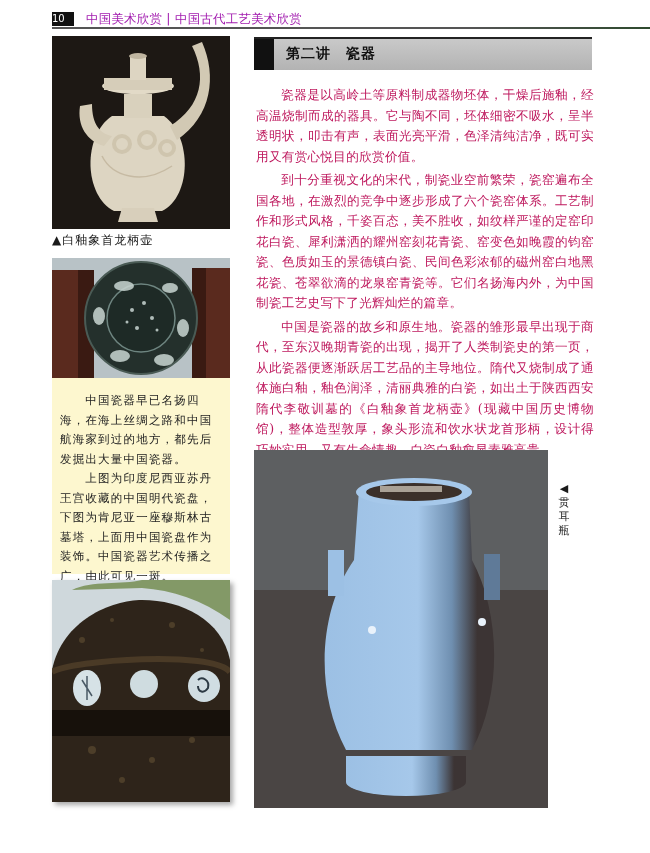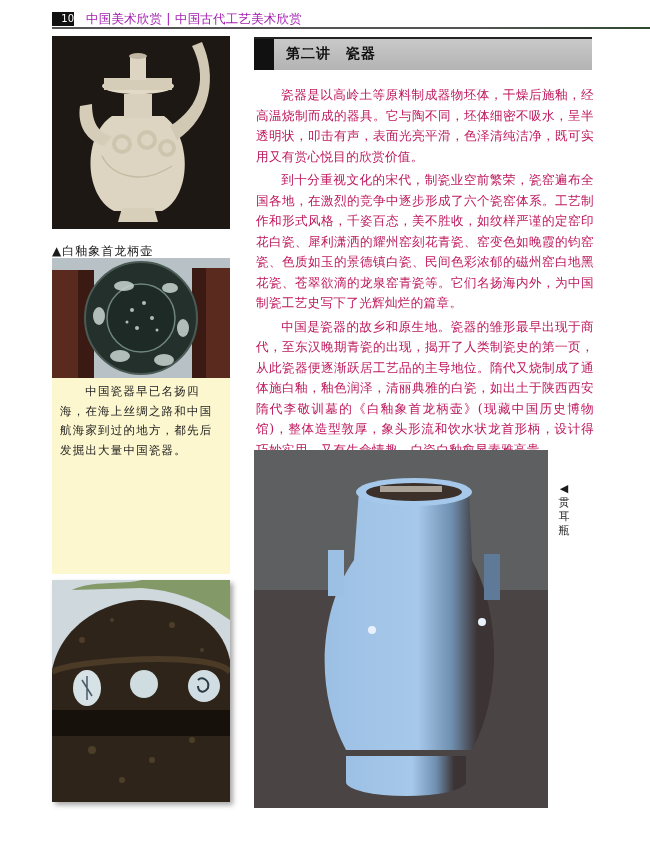--- a/index.html
+++ b/index.html
@@ -2,38 +2,38 @@
 <html><head>
   <meta charset="utf-8">
   <style>
     html, body { margin: 0; padding: 0; background: #ffffff; }
     body { width: 650px; height: 853px; position: relative; overflow: hidden;
            font-family: "DejaVu Serif", "Liberation Serif", serif; color: #1a1a1a; }
 
     
     .run-header { position: absolute; left: 52px; top: 10px; width: 598px; height: 18px; }
     .run-header .pagenum { position: absolute; left: 0; top: 2px; width: 22px; height: 14px; background: #111;
-      color: #fff; font-family: "DejaVu Sans", sans-serif; font-size: 10px; line-height: 14px; text-align: right; }
+      color: #fff; font-family: "DejaVu Sans", sans-serif; font-size: 10px; line-height: 14px; text-align: left; }
     .run-header .title { position: absolute; left: 34px; top: 0; font-family: "DejaVu Sans", sans-serif;
       font-size: 12.5px; line-height: 18px; color: #a21caf; letter-spacing: 0.2px; }
     .run-header .rule { position: absolute; left: 0; top: 17px; width: 598px; height: 1.5px;
       background: linear-gradient(to right, #555 0%, #555 70%, #2e4a2e 100%); }
 
     
     .photo { position: absolute; overflow: hidden; }
     .ewer { left: 52px; top: 36px; width: 178px; height: 193px;
       background: radial-gradient(ellipse 40% 45% at 50% 58%, #ece6d8 0%, #d7cfbd 55%, #3a3028 80%, #1c1612 100%); }
     .ewer-svg { position: absolute; left: 0; top: 0; }
 
-    .caption-ewer { position: absolute; left: 52px; top: 243px; font-size: 12px; line-height: 16px; color: #1a1a1a; letter-spacing: 1px; }
+    .caption-ewer { position: absolute; left: 52px; top: 232px; font-size: 12px; line-height: 16px; color: #1a1a1a; letter-spacing: 1px; }
 
     .plate { left: 52px; top: 258px; width: 178px; height: 120px; background: #b9c3c6; }
     .sidebar-box { position: absolute; left: 52px; top: 378px; width: 178px; height: 196px; background: #fdf7cf; }
     .sidebar-box p { margin: 0; font-size: 11.5px; line-height: 19.5px; letter-spacing: 1.2px; padding: 0 6px 0 8px; text-indent: 2.2em; color: #222; }
-    .sidebar-box p.first { padding-top: 4px; }
+    .sidebar-box p.first { padding-top: 4px; margin-top: 9px; }
     .tomb { left: 52px; top: 580px; width: 178px; height: 222px; background: #2b2118;
       box-shadow: 3px 3px 5px rgba(0,0,0,0.35); }
 
     
     .section-bar { position: absolute; left: 254px; top: 37px; width: 338px; height: 31px;
       background: linear-gradient(to bottom, #c9c9c9, #b3b3b3); border-top: 2px solid #222; text-align: center; }
     .section-bar .tab { position: absolute; left: 0; top: 0; width: 20px; height: 31px; background: #111; }
     .section-bar .text { position: absolute; left: 32px; top: 6px; font-family: "DejaVu Sans", sans-serif;
       font-weight: bold; font-size: 14px; color: #111; letter-spacing: 1px; }
 
@@ -104,20 +104,21 @@
         <circle cx="100" cy="60" r="2"></circle>
       <circle cx="85" cy="70" r="2"></circle>
         <circle cx="75" cy="64" r="1.5"></circle>
         <circle cx="105" cy="72" r="1.5"></circle>
     </g>
   </svg>
 </div>
 
 <div class="sidebar-box">
   <p class="first">中国瓷器早已名扬四海，在海上丝绸之路和中国航海家到过的地方，都先后发掘出大量中国瓷器。</p>
+  <p>上图为印度尼西亚苏丹王宫收藏的中国明代瓷盘，下图为肯尼亚一座穆斯林古墓塔，上面用中国瓷盘作为装饰。中国瓷器艺术传播之广，由此可见一斑。</p>
 </div>
 
 <div class="photo tomb">
   <svg width="178" height="222" viewBox="0 0 178 222">
     <rect width="178" height="222" fill="#cfd8dc"></rect>
     <path d="M20,10 C40,0 70,5 90,0 L178,0 L178,40 C150,20 120,10 90,8 Z" fill="#6f8a4a" opacity="0.8"></path>
     <path d="M0,222 L0,90 C10,40 60,20 90,20 C130,20 170,40 178,80 L178,222 Z" fill="#2e241a"></path>
     <path d="M0,92 C20,80 160,70 178,92" stroke="#4a3a26" stroke-width="6" fill="none"></path>
     <g fill="#5b4a30" opacity="0.7">
       <circle cx="30" cy="60" r="3"></circle>

